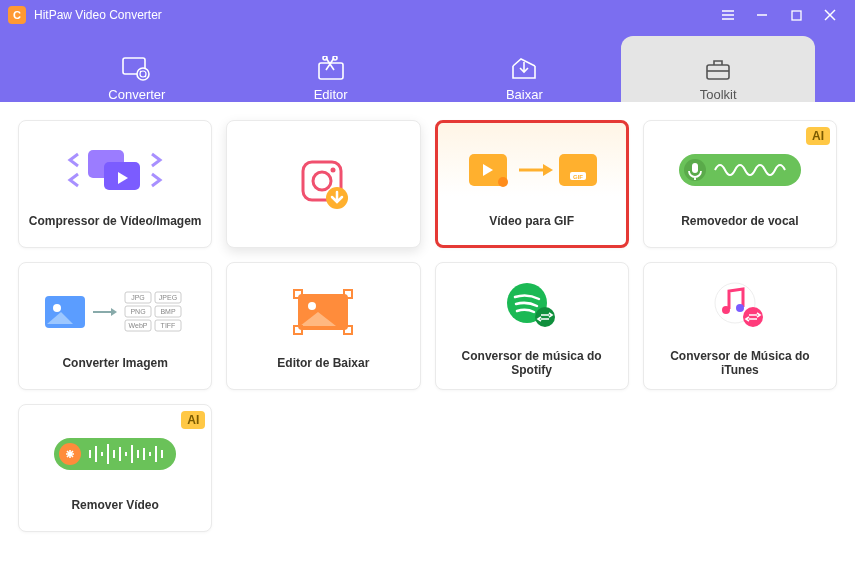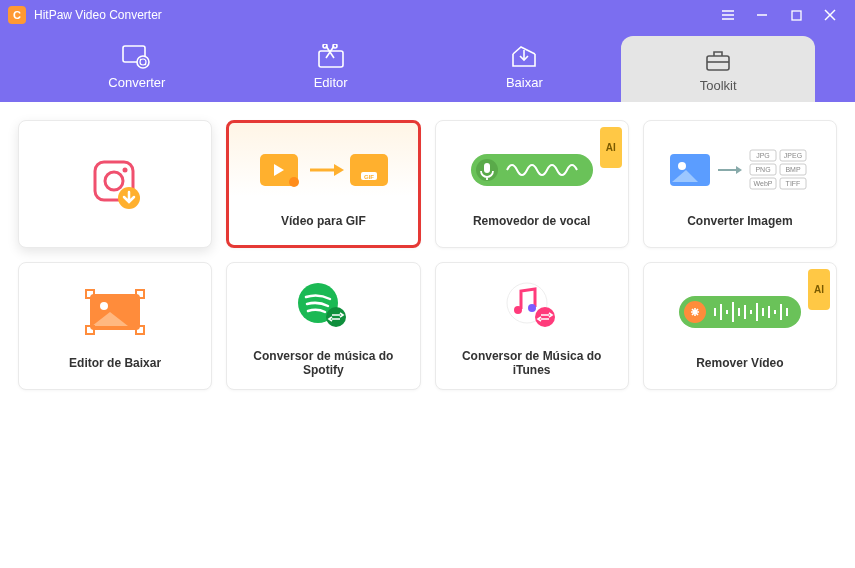--- a/index.html
+++ b/index.html
@@ -5,34 +5,34 @@
 * { margin: 0; padding: 0; box-sizing: border-box; font-family: -apple-system, BlinkMacSystemFont, "Segoe UI", Arial, sans-serif; }
 body { width: 855px; height: 568px; background: #f5f5f7; overflow: hidden; }
 
 .titlebar { height: 30px; background: #7b6ef0; display: flex; align-items: center; padding: 0 8px; color: #fff; }
 .titlebar .logo { width: 18px; height: 18px; background: #ff9933; border-radius: 4px; display: flex; align-items: center; justify-content: center; font-size: 11px; font-weight: bold; color: #fff; margin-right: 8px; }
 .titlebar .title { font-size: 12px; font-weight: 500; flex: 1; }
 .titlebar .winbtn { width: 34px; height: 30px; display: flex; align-items: center; justify-content: center; cursor: pointer; }
 .titlebar .winbtn svg { stroke: #fff; }
 
 .navbar { height: 72px; background: #7b6ef0; display: flex; align-items: stretch; padding: 0 40px; }
-.navtab { flex: 1; display: flex; flex-direction: column; align-items: center; justify-content: center; gap: 4px; cursor: pointer; color: #fff; font-size: 13px; }
+.navtab { flex: 1; display: flex; flex-direction: column; align-items: center; justify-content: flex-end; gap: 4px; cursor: pointer; color: #fff; font-size: 13px; }
 .navtab.active { background: #e5e5e5; color: #555; border-radius: 12px 12px 0 0; margin-top: 6px; }
 .navtab .icon { height: 28px; display: flex; align-items: center; justify-content: center; }
 
 .content { padding: 18px; background: #fff; height: calc(100% - 102px); }
 .grid { display: grid; grid-template-columns: repeat(4, 1fr); gap: 14px; }
 
 .card { background: #fff; border: 1px solid #eaeaea; border-radius: 8px; height: 128px; display: flex; flex-direction: column; align-items: center; justify-content: center; gap: 14px; cursor: pointer; position: relative; box-shadow: 0 1px 3px rgba(0,0,0,0.04); }
 .card.highlighted { border: 3px solid #e53935; }
 .card.shadowed { box-shadow: 0 4px 12px rgba(0,0,0,0.1); }
 .card .thumb { height: 60px; display: flex; align-items: center; justify-content: center; width: 100%; }
 .card .label { font-size: 12px; font-weight: 600; color: #333; text-align: center; padding: 0 6px; }
 
-.ai-badge { position: absolute; top: 6px; right: 6px; background: #ffc845; color: #7a5a00; font-size: 10px; font-weight: 700; padding: 15px 6px; border-radius: 4px; }
+.ai-badge { position: absolute; top: 6px; right: 6px; background: #ffc845; color: #7a5a00; font-size: 12px; font-weight: 700; padding: 2px 6px; border-radius: 4px; }
 </style>
 </head>
 <body>
 
 <div class="titlebar">
   <div class="logo">C</div>
   <div class="title">HitPaw Video Converter</div>
   <div class="winbtn">
     <svg width="14" height="14" viewBox="0 0 14 14" fill="none" stroke-width="1.5">
         <line x1="1" y1="3" x2="13" y2="3"></line>
@@ -100,20 +100,32 @@
           <line x1="4" y1="15" x2="26" y2="15"></line>
         </svg>
     </span>
     <span>Toolkit</span>
   </div>
 </div>
 
 <div class="content">
   <div class="grid">
 
+    <div class="card">
+      <div class="thumb">
+        <svg width="110" height="56" viewBox="0 0 110 56">
+          <path d="M18 12 L10 18 L18 24 M18 32 L10 38 L18 44" stroke="#a890ff" stroke-width="3" fill="none"></path>
+          <path d="M92 12 L100 18 L92 24 M92 32 L100 38 L92 44" stroke="#a890ff" stroke-width="3" fill="none"></path>
+          <rect x="28" y="8" width="36" height="28" rx="5" fill="#9b7cff"></rect>
+          <rect x="44" y="20" width="36" height="28" rx="5" fill="#7b5cff"></rect>
+          <polygon points="58,30 58,42 68,36" fill="#fff"></polygon>
+        </svg>
+      </div>
+      <div class="label">Compressor de Vídeo/Imagem</div>
+    </div>
 
     <div class="card shadowed">
       <div class="thumb">
         <svg width="80" height="56" viewBox="0 0 80 56">
           <rect x="20" y="6" width="38" height="38" rx="9" fill="#fff" stroke="#f0506e" stroke-width="3"></rect>
           <circle cx="39" cy="25" r="9" fill="none" stroke="#f0506e" stroke-width="3"></circle>
           <circle cx="50" cy="14" r="2.5" fill="#f0506e"></circle>
           <circle cx="54" cy="42" r="11" fill="#ffb02e"></circle>
           <path d="M54 36 L54 45 M49 41 L54 46 L59 41" stroke="#fff" stroke-width="2.5" fill="none" stroke-linecap="round"></path>
         </svg>

